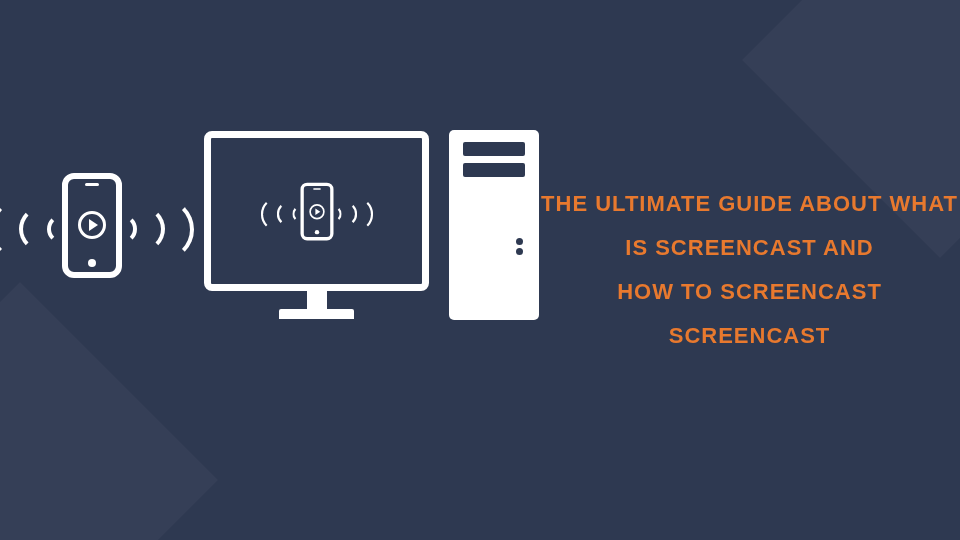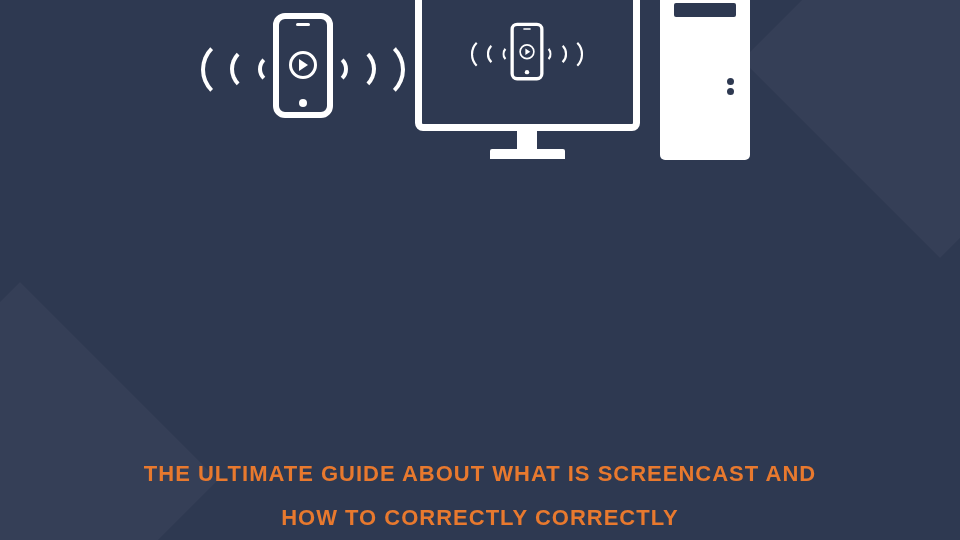--- a/index.html
+++ b/index.html
@@ -31,23 +31,23 @@
       width: 280px;
       height: 280px;
       background: #353F57;
       transform: rotate(45deg);
     }
     .content {
       position: relative;
       width: 100%;
       height: 100%;
       display: flex;
-      flex-direction: column;
-      align-items: center;
-      justify-content: space-between;
+      flex-direction: row;
+      align-items: center;
+      justify-content: center;
       z-index: 10;
     }
     .graphic-container {
       display: flex;
       align-items: center;
       justify-content: center;
       gap: 20px;
       margin-bottom: 60px;
       margin-top: -30px;
     }
@@ -303,15 +303,15 @@
       <div class="tower-buttons">
         <div class="tower-button"></div>
         <div class="tower-button"></div>
       </div>
     </div>
 
   </div>
 
   <div class="title">
     <div>THE ULTIMATE GUIDE ABOUT WHAT IS SCREENCAST AND</div>
-    <div>HOW TO CORRECTLY CORRECTLY</div>
+    <div>HOW TO SCREENCAST SCREENCAST</div>
   </div>
 </div>
 
 </body></html>

